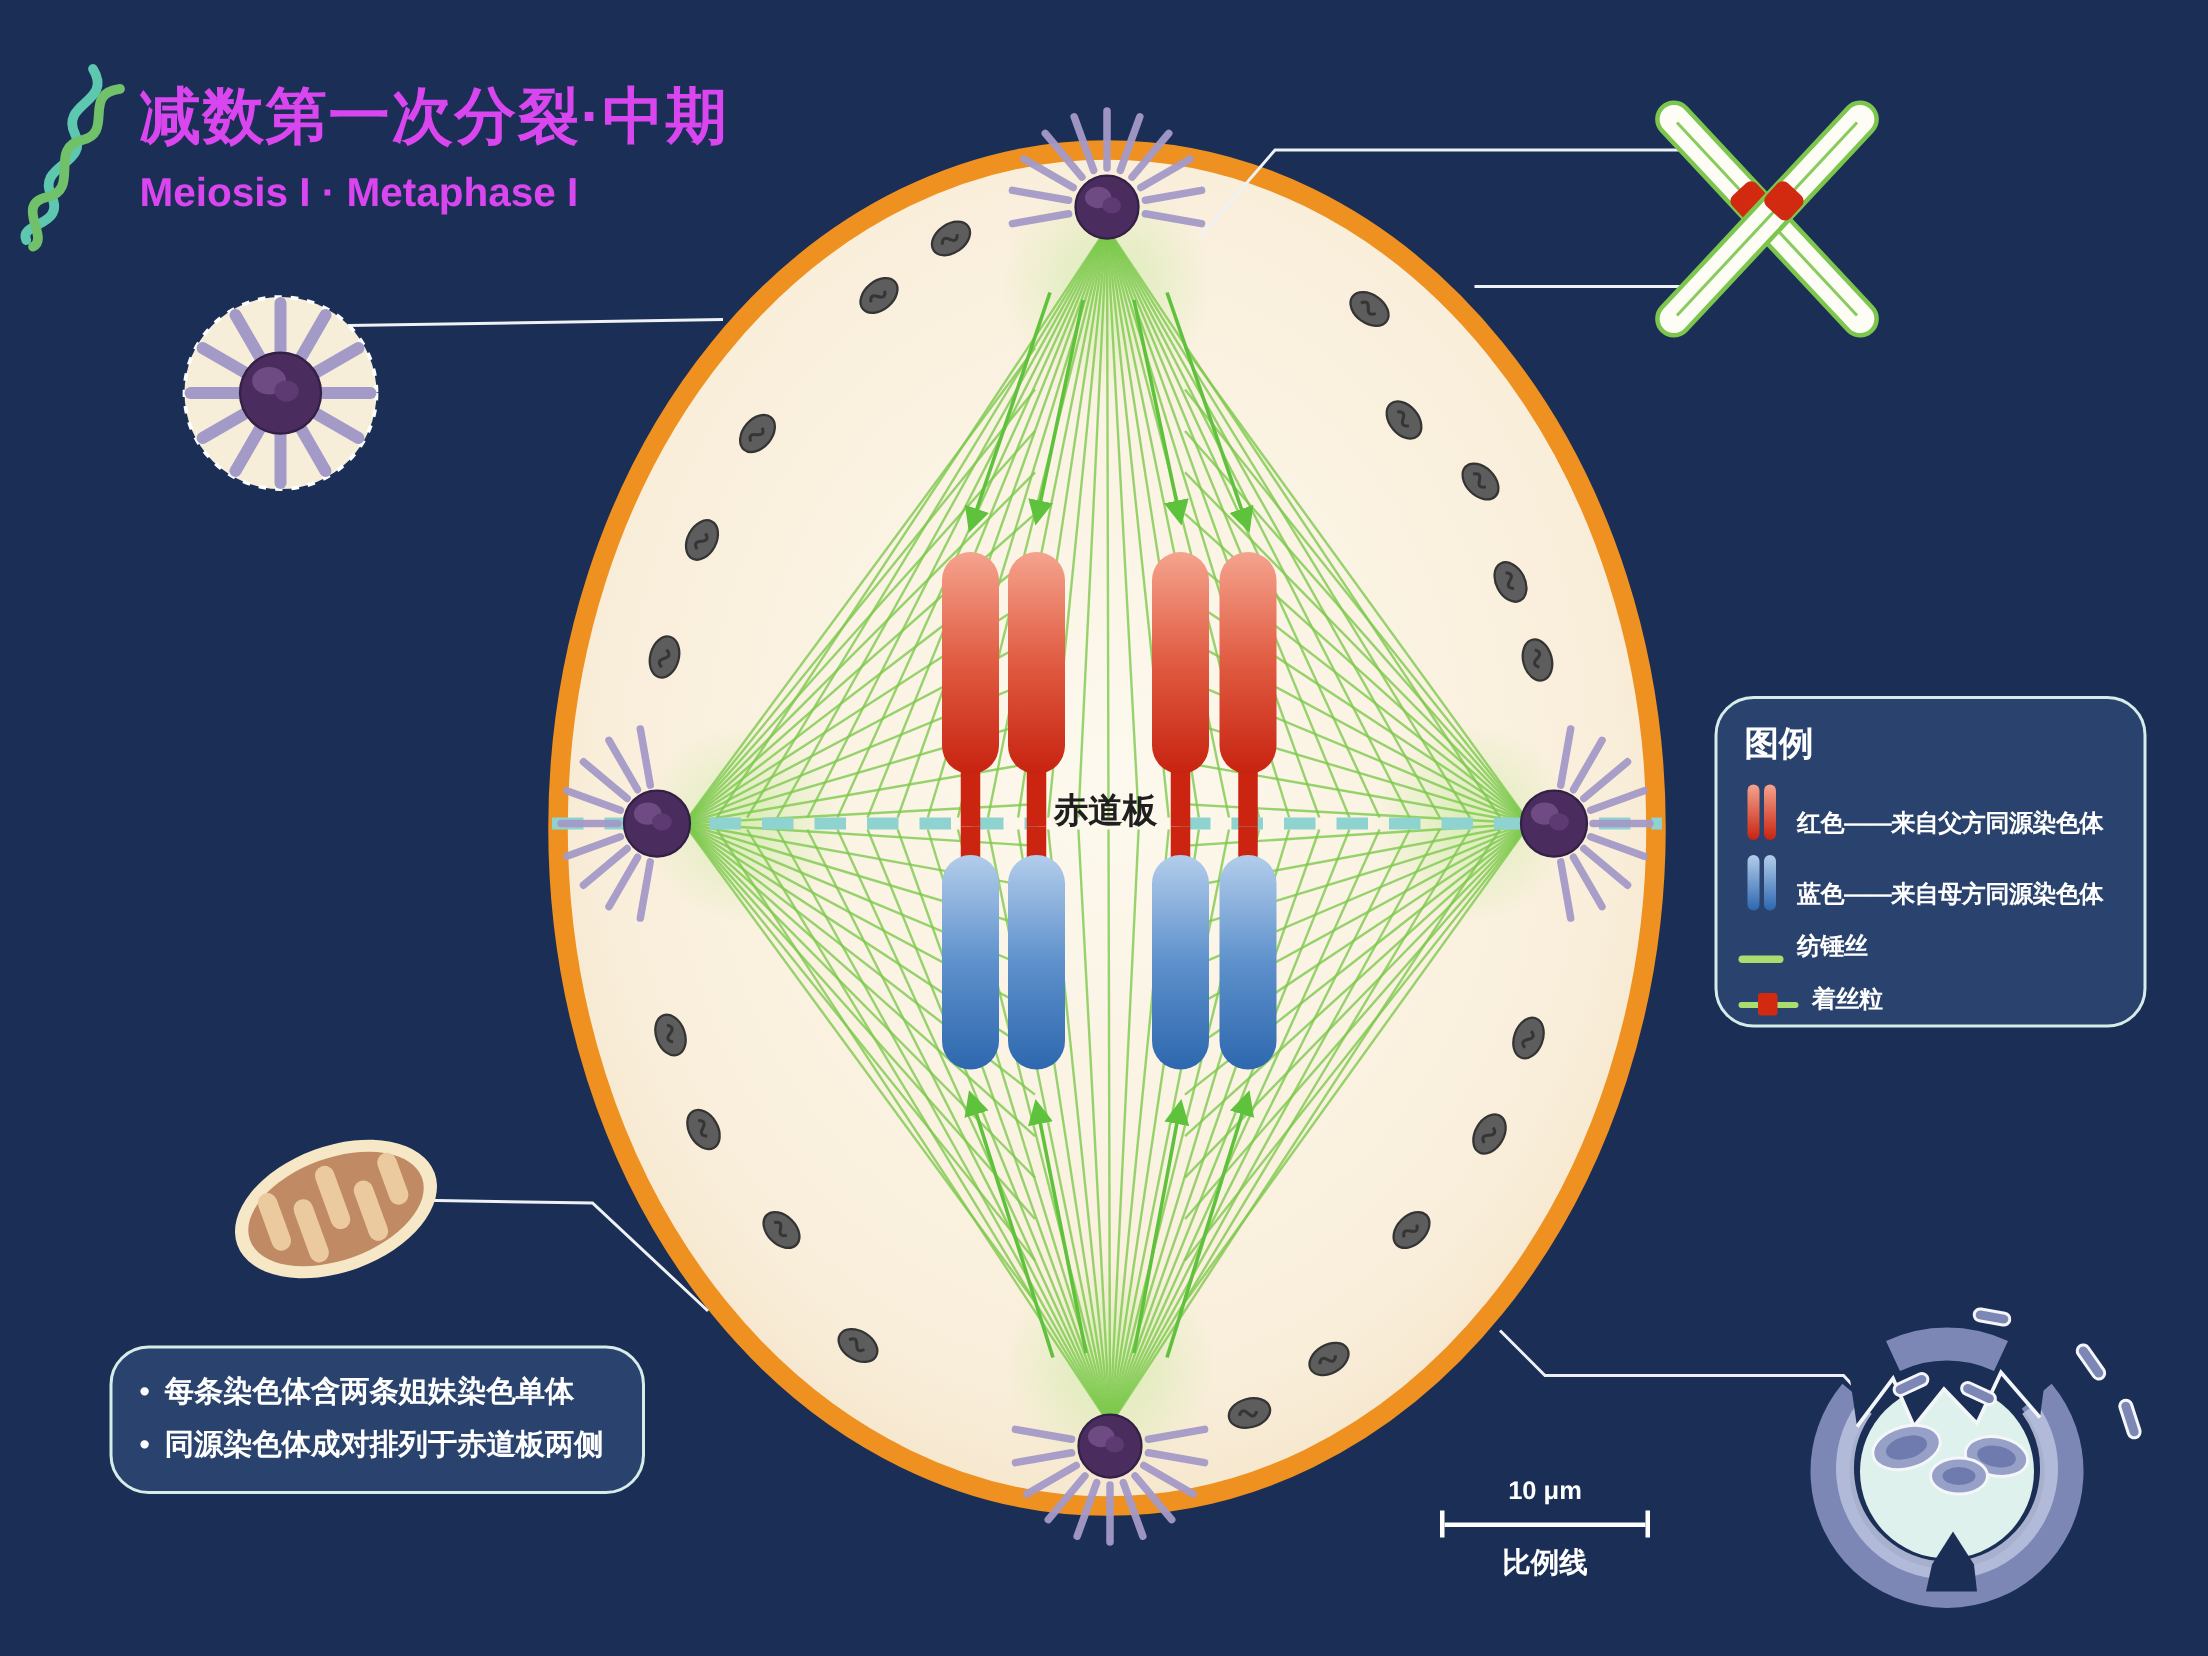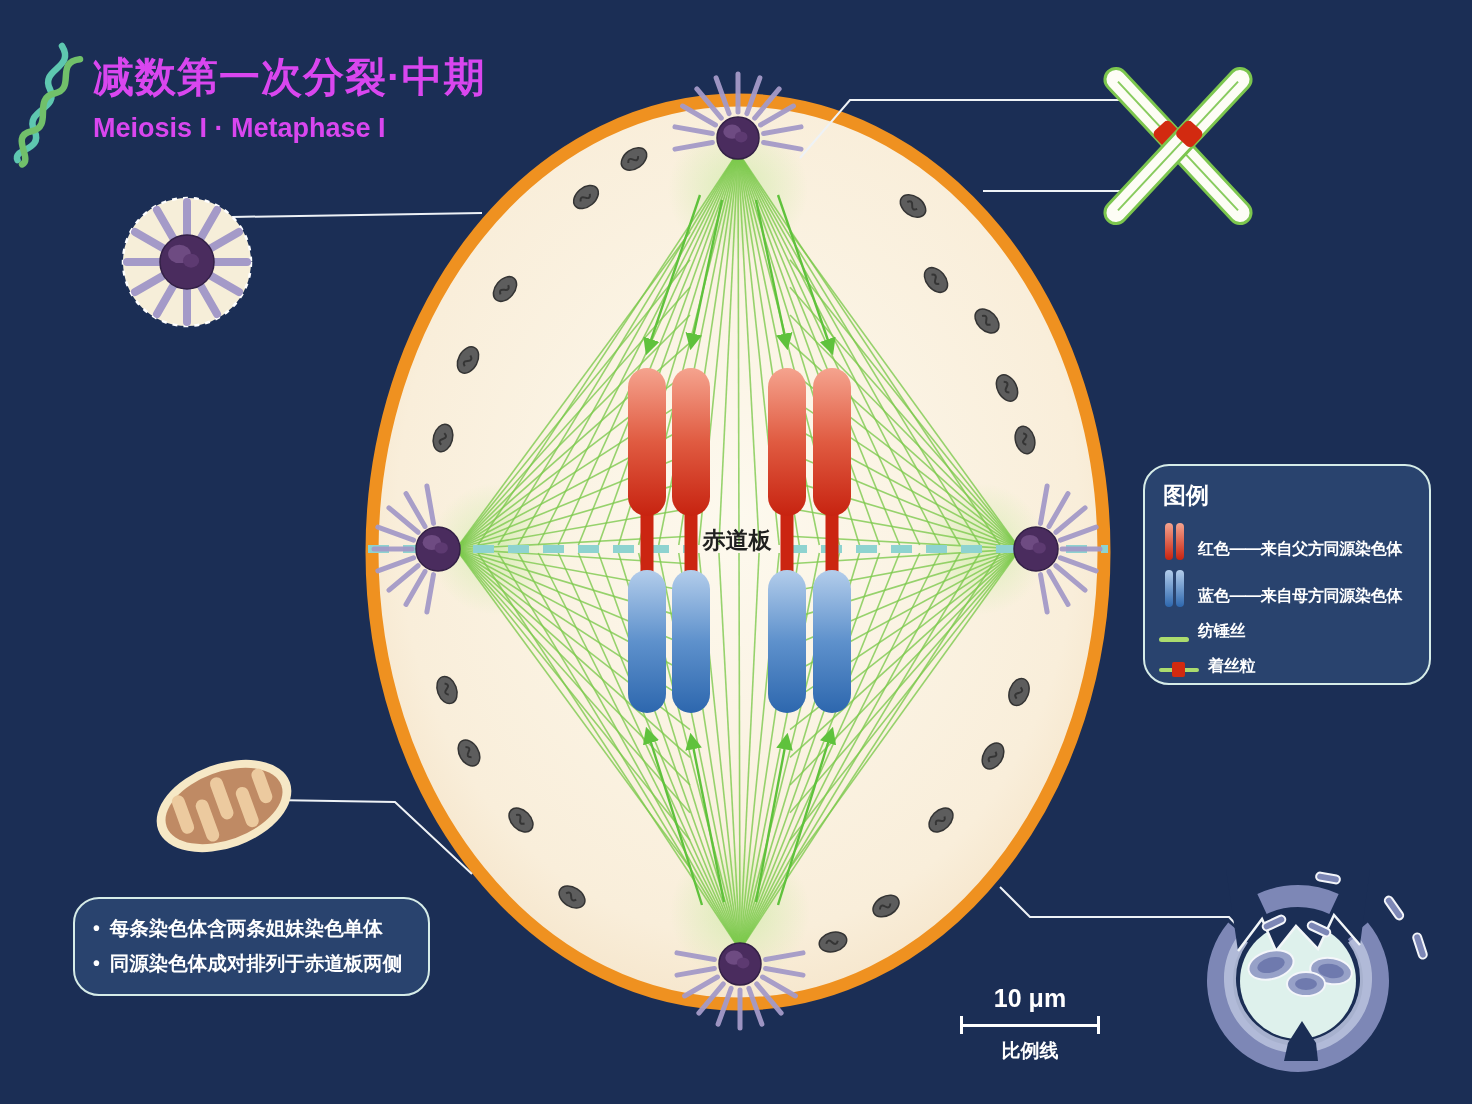--- a/index.html
+++ b/index.html
@@ -52,21 +52,21 @@
   .cent-swatch .sq{position:absolute;top:0;left:13px;width:13px;height:15px;background:#d22a10;border-radius:2px;}
   .legend-label{font-size:16px;font-weight:bold;white-space:nowrap;letter-spacing:-0.3px;}
 
   .notes{left:73px;top:897px;width:357px;padding:12px 18px 14px;}
   .notes ul{list-style:none;margin:0;padding:0;}
   .notes li{font-size:19.5px;font-weight:bold;line-height:1.78;white-space:nowrap;}
   .notes li::before{content:"•";margin-right:10px;}
 
   
   .scalebar{left:955px;top:984px;width:150px;color:#fff;text-align:center;}
-  .scalebar .value{font-size:25px;font-weight:bold;}
+  .scalebar .value{font-size:17px;font-weight:bold;}
   .scalebar .bar{margin:3px auto 4px;width:134px;height:18px;border-left:3px solid #fff;
                  border-right:3px solid #fff;position:relative;}
   .scalebar .bar::after{content:"";position:absolute;left:0;right:0;top:8px;height:3px;background:#fff;}
   .scalebar .caption{font-size:19px;font-weight:bold;}
 </style>
 </head>
 <body>
 
 <div class="stage">
 

